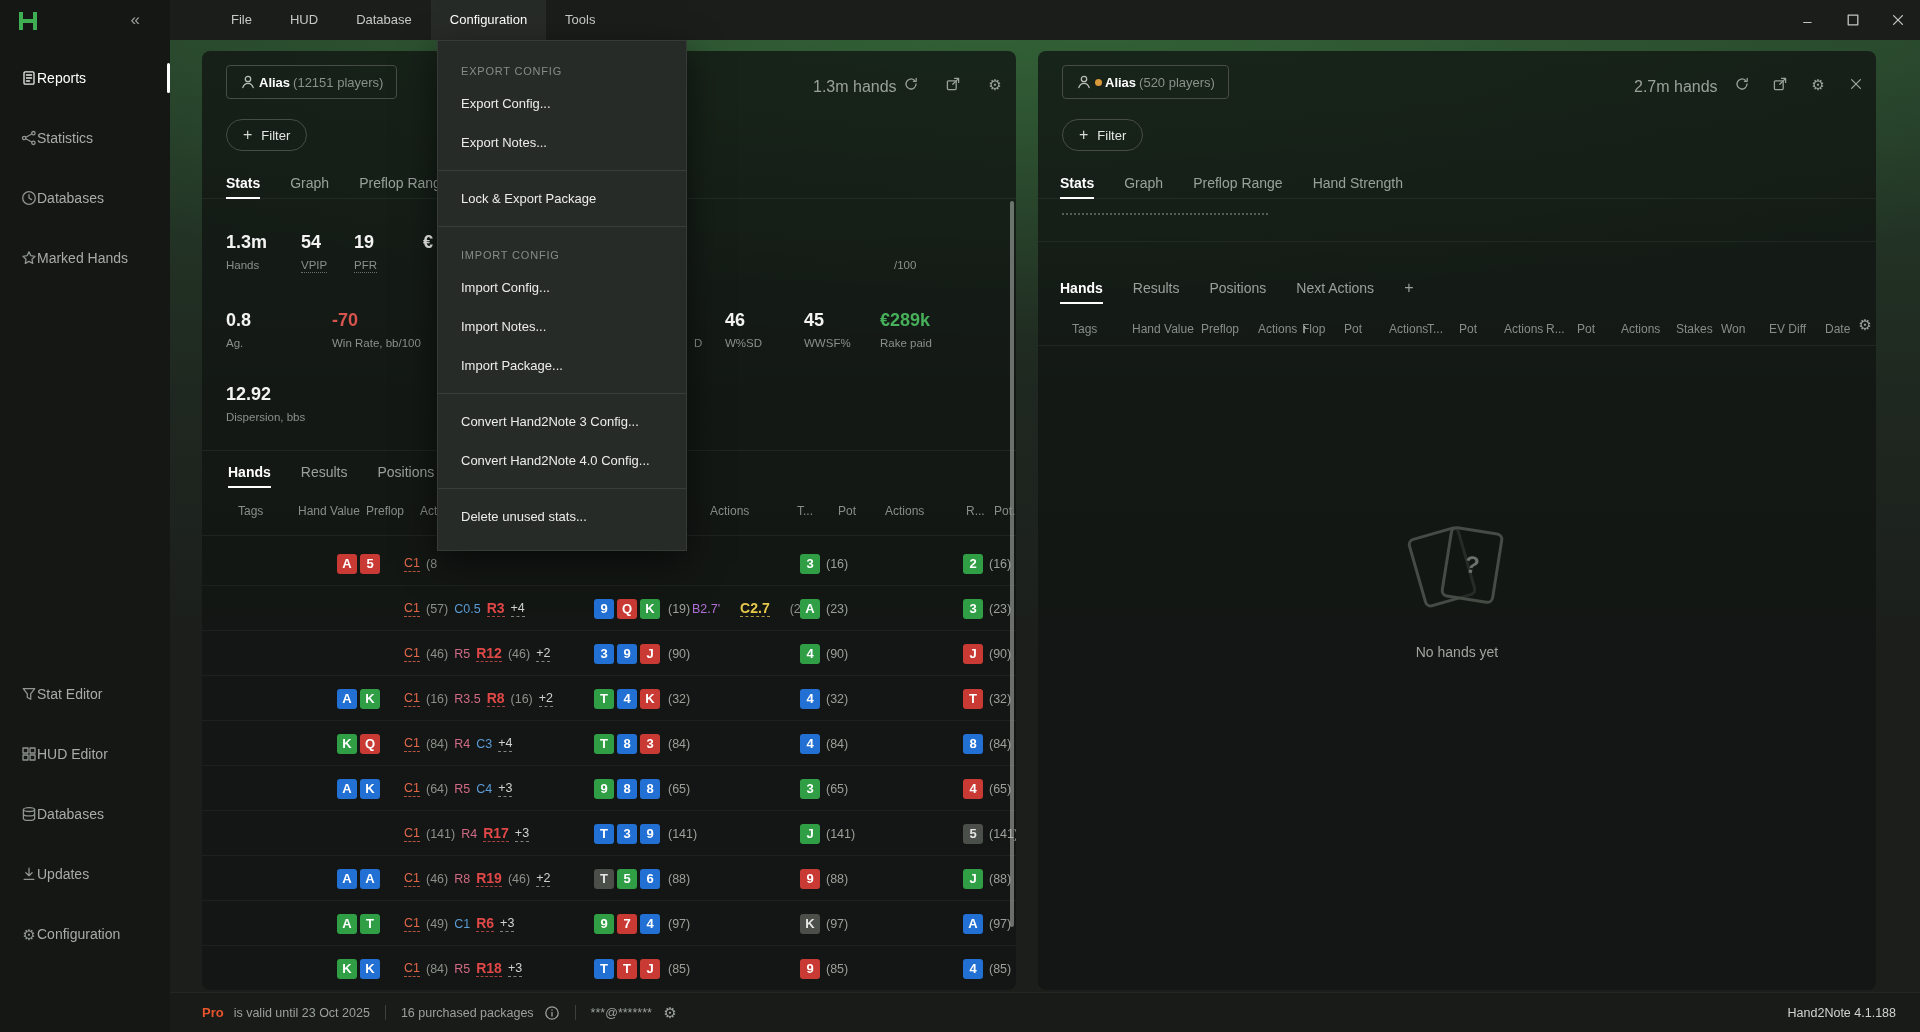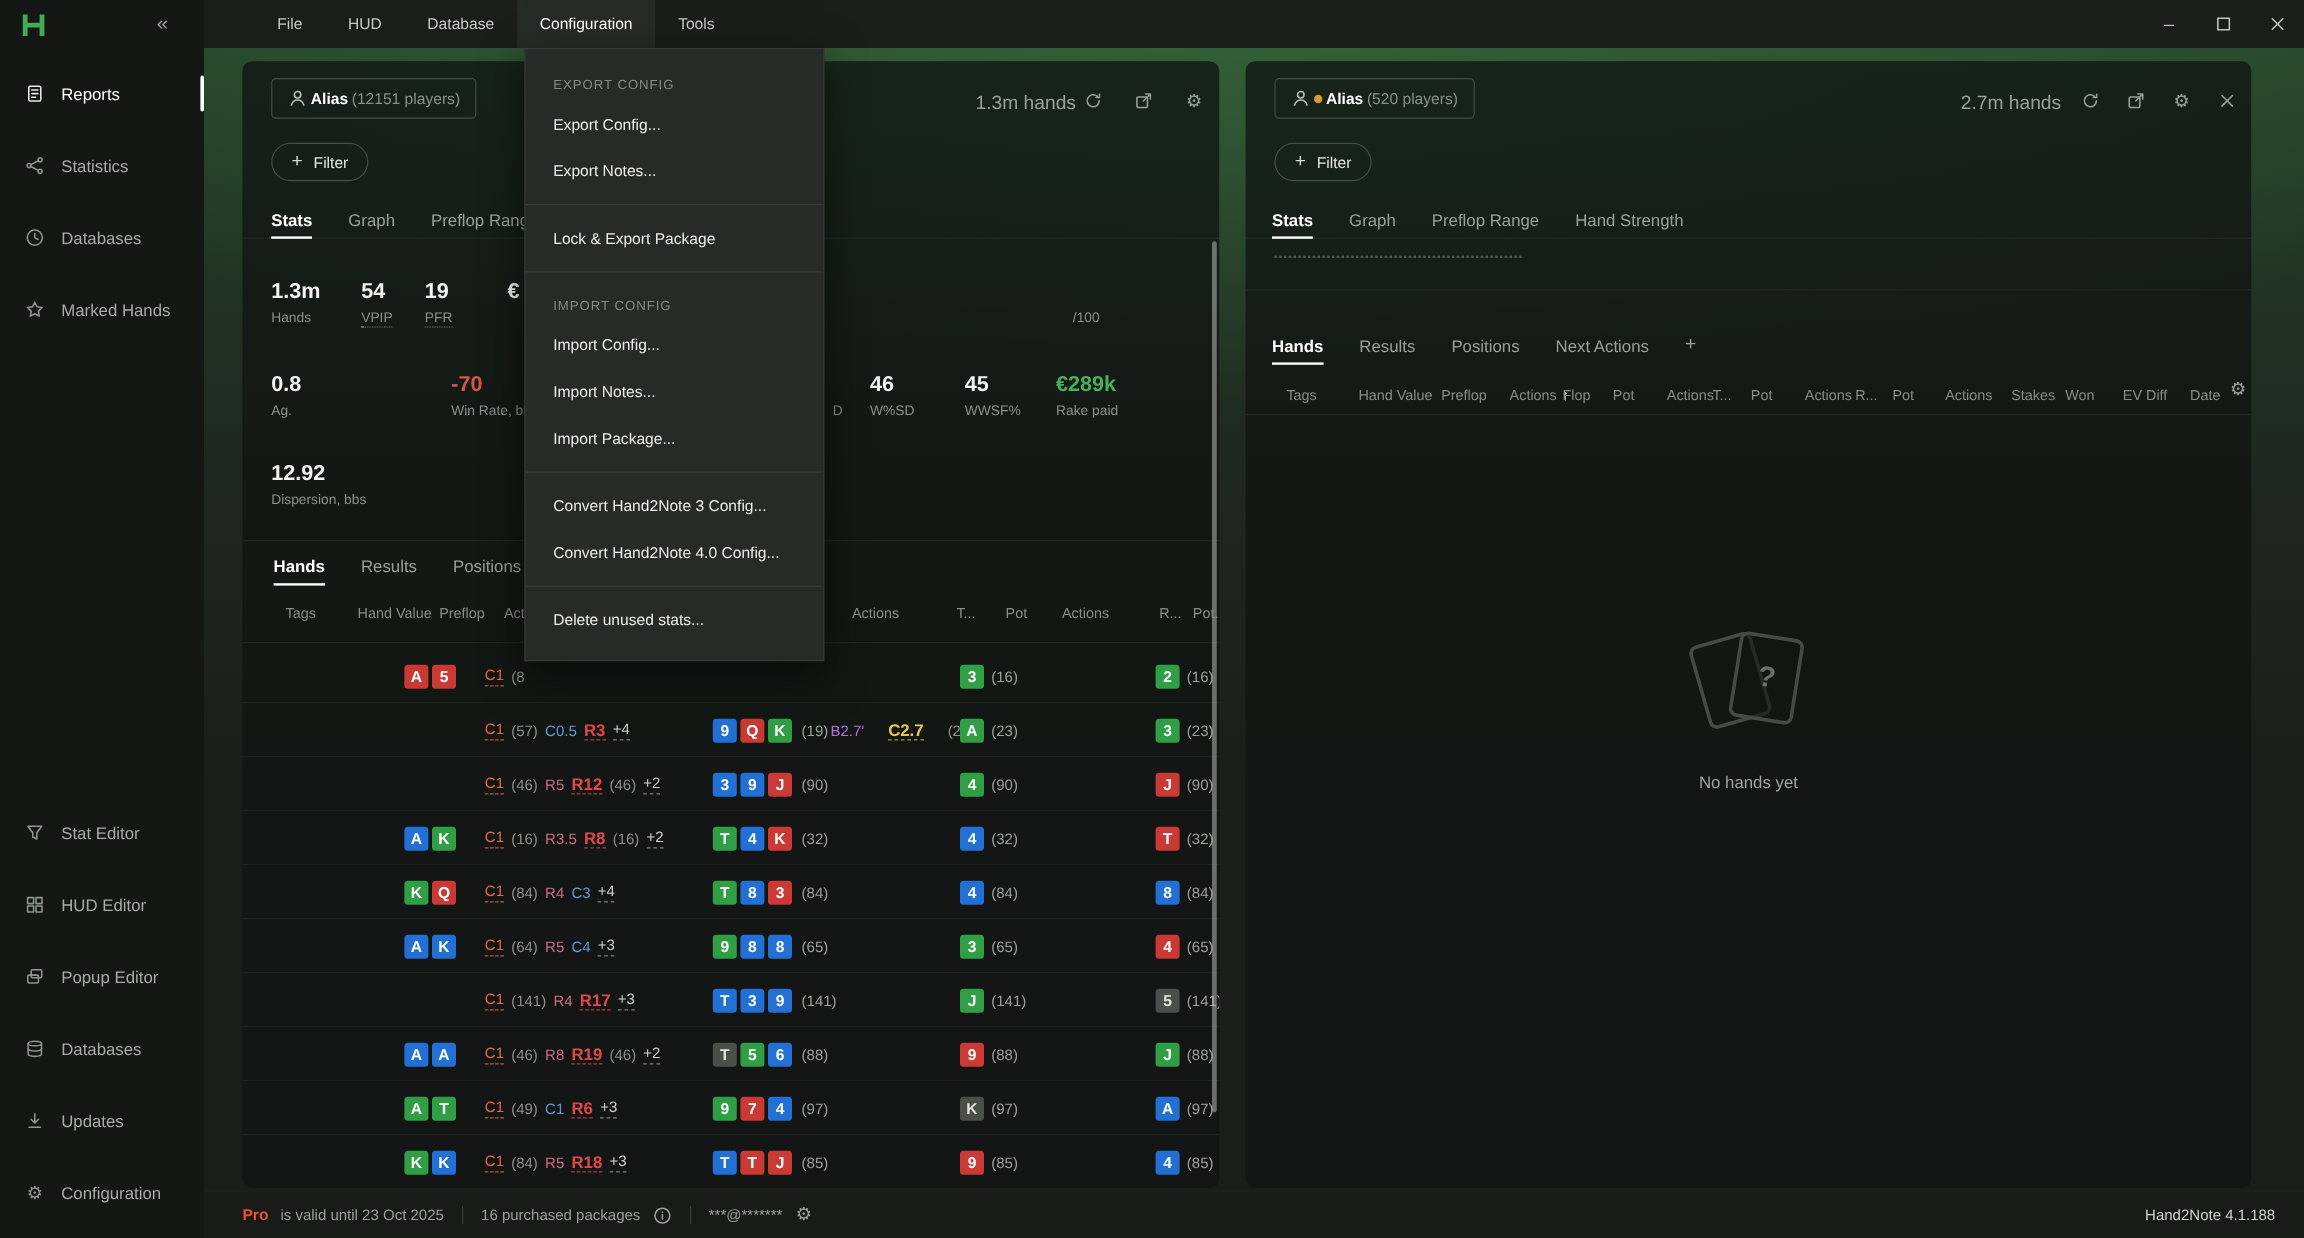--- a/index.html
+++ b/index.html
@@ -17,21 +17,21 @@
   .menu-item { padding:0 19px; line-height:40px; color:#c6cac6; font-size:13px; cursor:default; }
   .menu-item.active { background:#272b27; color:#fff; }
   .win-controls { margin-left:auto; display:flex; }
   .win-btn { width:45px; height:40px; display:flex; align-items:center; justify-content:center; color:#c2c6c2; }
   
   .sidebar { position:absolute; left:0; top:0; width:170px; height:100%; background:#141714; z-index:7; }
   .logo { position:absolute; left:17px; top:11px; }
   .collapse { position:absolute; right:30px; top:10px; color:#9aa09a; font-size:17px; cursor:default; }
   #side-top { position:absolute; top:48px; left:0; right:0; }
   #side-bottom { position:absolute; top:664px; left:0; right:0; }
-  .side-item { height:60px; display:flex; align-items:center; gap:14px; padding-left:21px;
+  .side-item { height:60px; display:flex; align-items:center; padding-left:21px;
     color:#a7aca7; font-size:14px; position:relative; cursor:default; }
   .side-item .ico { color:#8f958f; }
   .side-item.active { color:#fff; }
   .side-item.active .ico { color:#e8eae8; }
   .side-item.active::after { content:""; position:absolute; right:0; top:15px; bottom:15px; width:3px;
     background:#fff; border-radius:2px; }
   
   .content { position:absolute; left:170px; top:40px; right:0; bottom:0;
     background:
       radial-gradient(115% 55% at 50% -4%, rgba(62,128,66,0.55), rgba(62,128,66,0) 62%),
@@ -192,29 +192,20 @@
             <rect x="9" y="2" width="5" height="5"></rect>
             <rect x="2" y="9" width="5" height="5"></rect>
             <rect x="9" y="9" width="5" height="5"></rect>
           </svg>
         </span>
         <span class="side-label">HUD Editor</span>
       </div>
       <div class="side-item">
         <span class="ico">
           <svg viewBox="0 0 16 16" width="16" height="16" fill="none" stroke="currentColor" stroke-width="1.3" stroke-linecap="round" stroke-linejoin="round">
-            <rect x="5" y="2.2" width="8.8" height="6.6" rx="1"></rect>
-            <rect x="2.2" y="6.6" width="8.8" height="6.6" rx="1"></rect>
-          </svg>
-        </span>
-        <span class="side-label">Popup Editor</span>
-      </div>
-      <div class="side-item">
-        <span class="ico">
-          <svg viewBox="0 0 16 16" width="16" height="16" fill="none" stroke="currentColor" stroke-width="1.3" stroke-linecap="round" stroke-linejoin="round">
             <ellipse cx="8" cy="3.6" rx="5.6" ry="1.9"></ellipse>
             <path d="M2.4 3.6v8.8c0 1 2.5 1.9 5.6 1.9s5.6-.9 5.6-1.9V3.6"></path>
             <path d="M2.4 8c0 1 2.5 1.9 5.6 1.9S13.6 9 13.6 8"></path>
           </svg>
         </span>
         <span class="side-label">Databases</span>
       </div>
       <div class="side-item">
         <span class="ico">
           <svg viewBox="0 0 16 16" width="16" height="16" fill="none" stroke="currentColor" stroke-width="1.3" stroke-linecap="round" stroke-linejoin="round">
@@ -568,21 +559,21 @@
       </span>
       <span class="icon-btn" style="left: 782px;">
         <span class="ico">⚙</span>
       </span>
       <div class="stat" style="left: 24px; top: 180px;"><div class="stat-v">1.3m</div><div class="stat-l">Hands</div></div>
       <div class="stat" style="left: 99px; top: 180px;"><div class="stat-v">54</div><div class="stat-l link">VPIP</div></div>
       <div class="stat" style="left: 152px; top: 180px;"><div class="stat-v">19</div><div class="stat-l link">PFR</div></div>
       <div class="stat" style="left: 221px; top: 180px;"><div class="stat-v">€</div><div class="stat-l"></div></div>
       <div class="stat" style="left: 692px; top: 180px;"><div class="stat-v"></div><div class="stat-l">/100</div></div>
       <div class="stat" style="left: 24px; top: 258px;"><div class="stat-v">0.8</div><div class="stat-l">Ag.</div></div>
-      <div class="stat" style="left: 130px; top: 258px; margin-left: 44px;"><div class="stat-v neg">-70</div><div class="stat-l">Win Rate, bb/100</div></div>
+      <div class="stat" style="left: 130px; top: 258px;"><div class="stat-v neg">-70</div><div class="stat-l">Win Rate, bb/100</div></div>
       <div class="stat" style="left: 492px; top: 258px;"><div class="stat-v"></div><div class="stat-l">D</div></div>
       <div class="stat" style="left: 523px; top: 258px;"><div class="stat-v">46</div><div class="stat-l">W%SD</div></div>
       <div class="stat" style="left: 602px; top: 258px;"><div class="stat-v">45</div><div class="stat-l">WWSF%</div></div>
       <div class="stat" style="left: 678px; top: 258px;"><div class="stat-v pos">€289k</div><div class="stat-l">Rake paid</div></div>
       <div class="stat" style="left: 24px; top: 332px;"><div class="stat-v">12.92</div><div class="stat-l">Dispersion, bbs</div></div>
       <span class="col-h" style="left: 36px; top: 453px;">Tags</span>
       <span class="col-h" style="left: 96px; top: 453px;">Hand Value</span>
       <span class="col-h" style="left: 164px; top: 453px;">Preflop</span>
       <span class="col-h" style="left: 218px; top: 453px;">Actions</span>
       <span class="col-h" style="left: 508px; top: 453px;">Actions</span>

